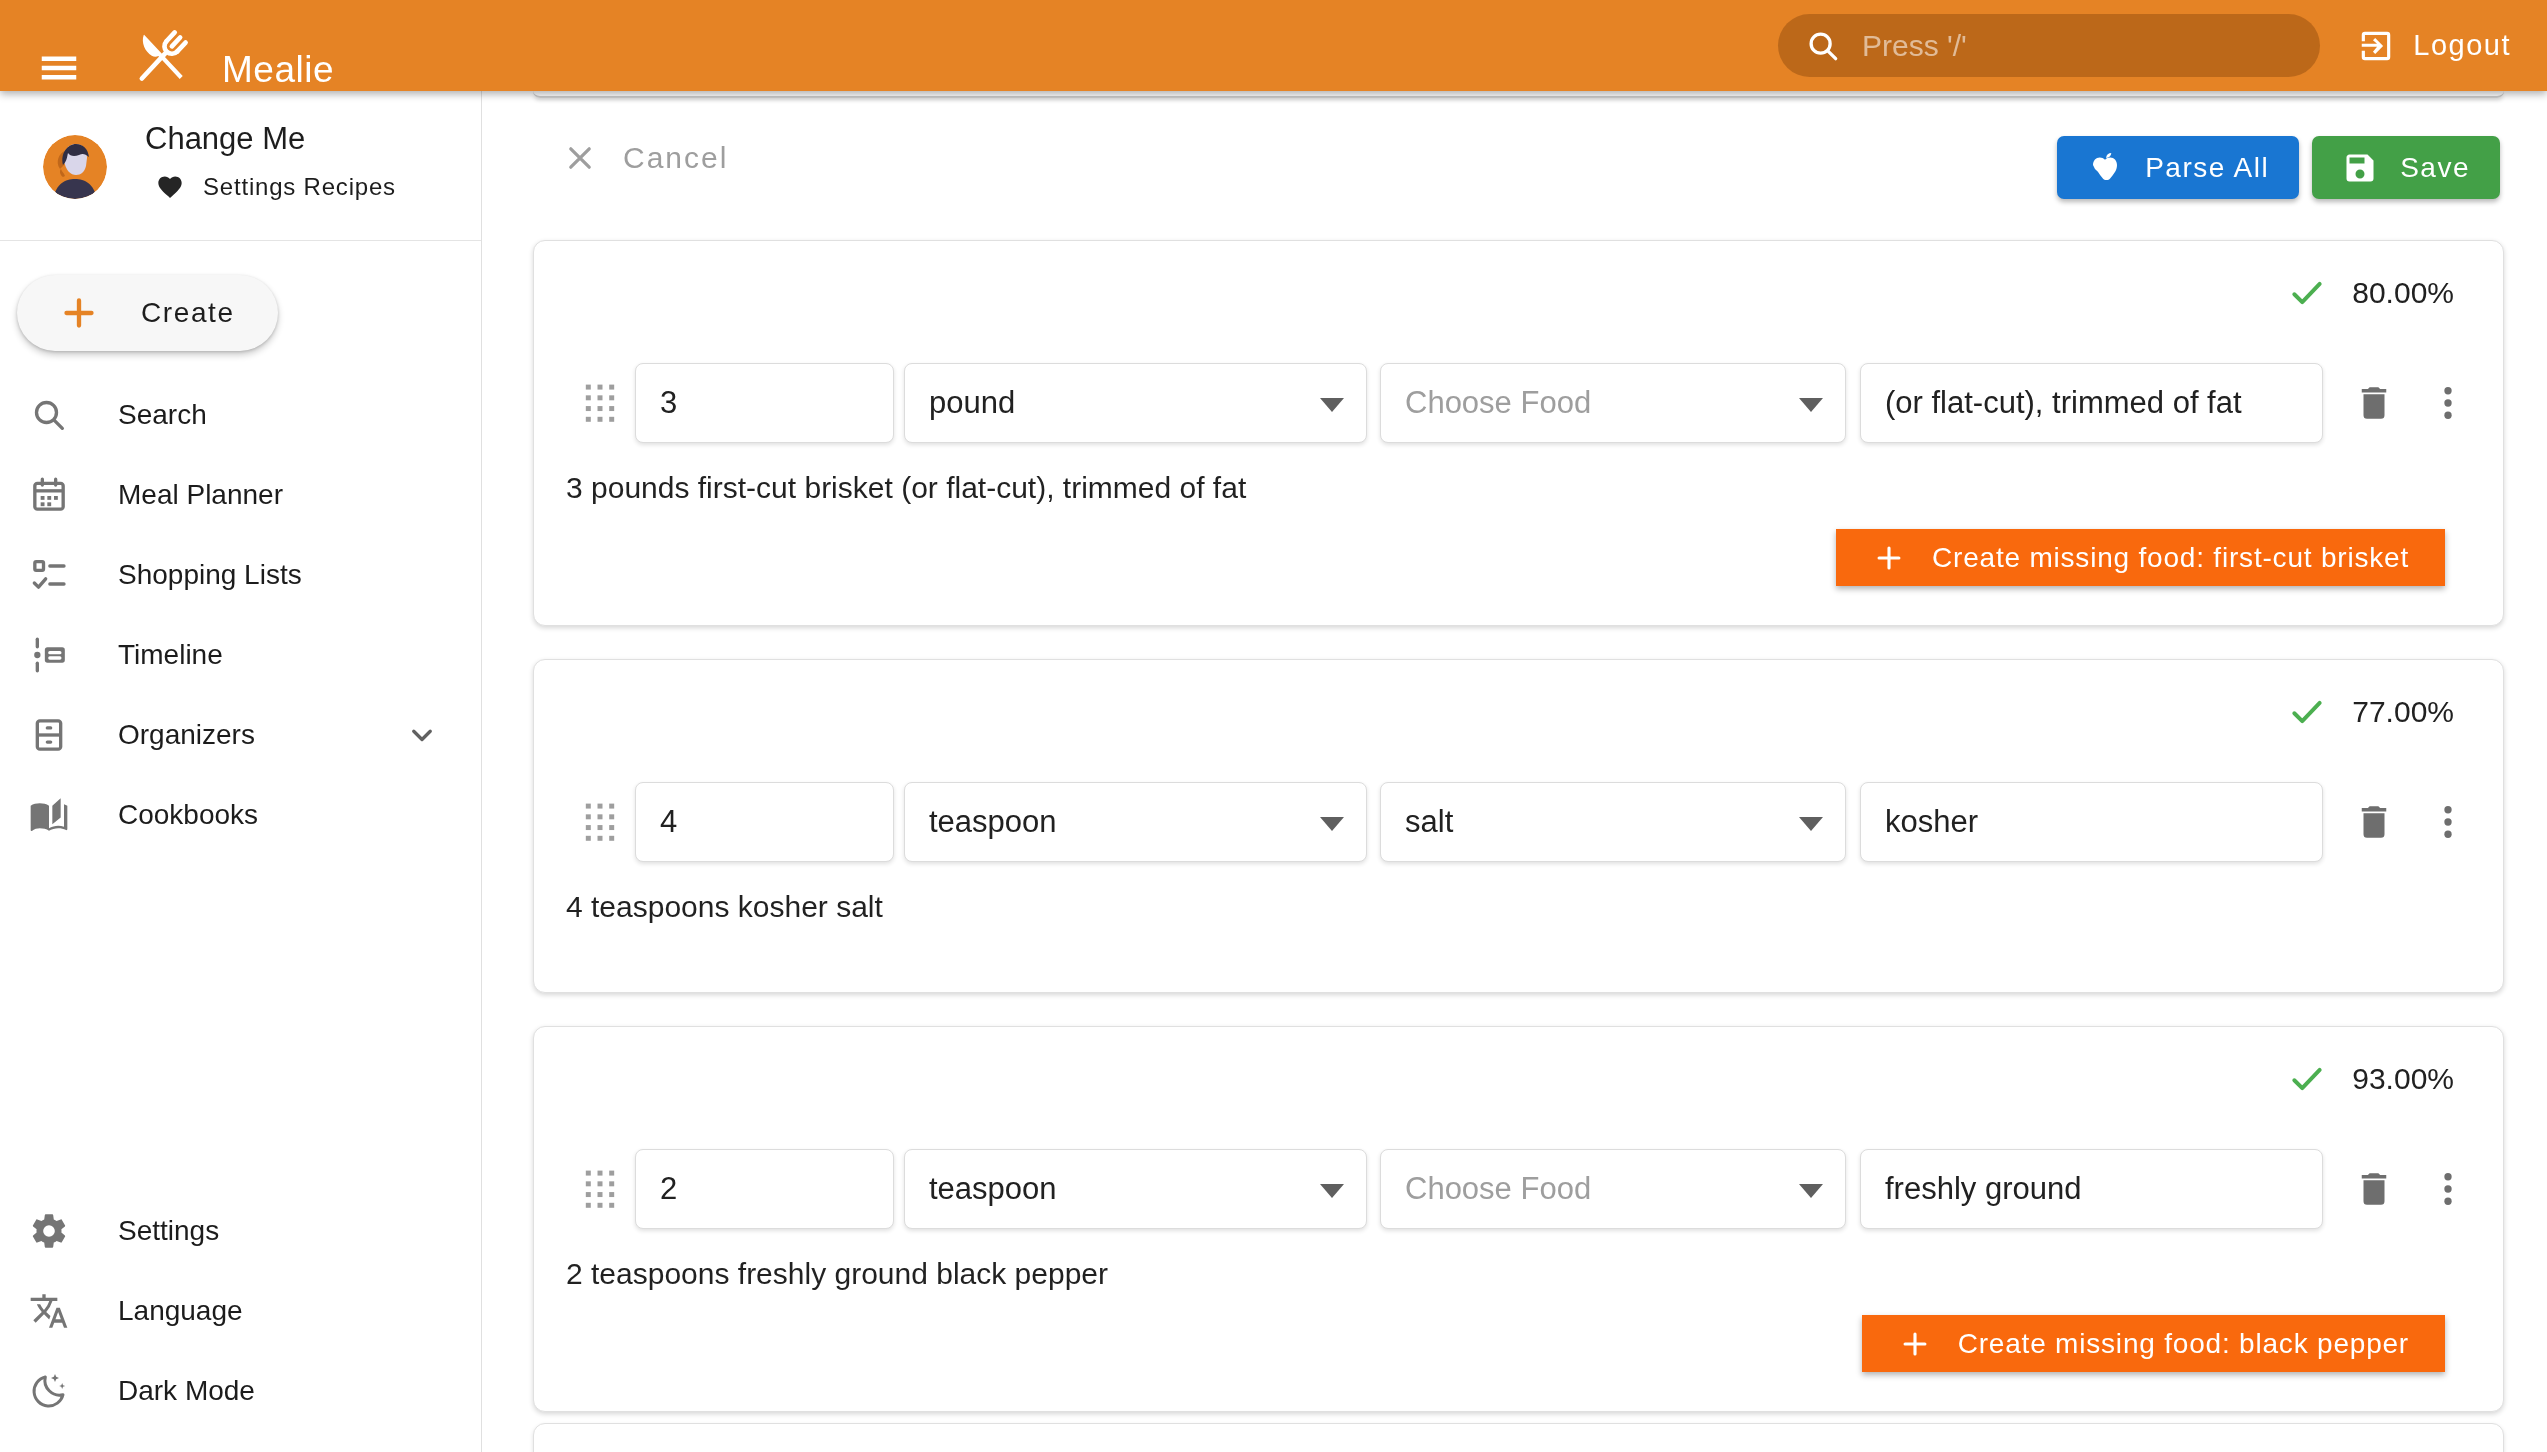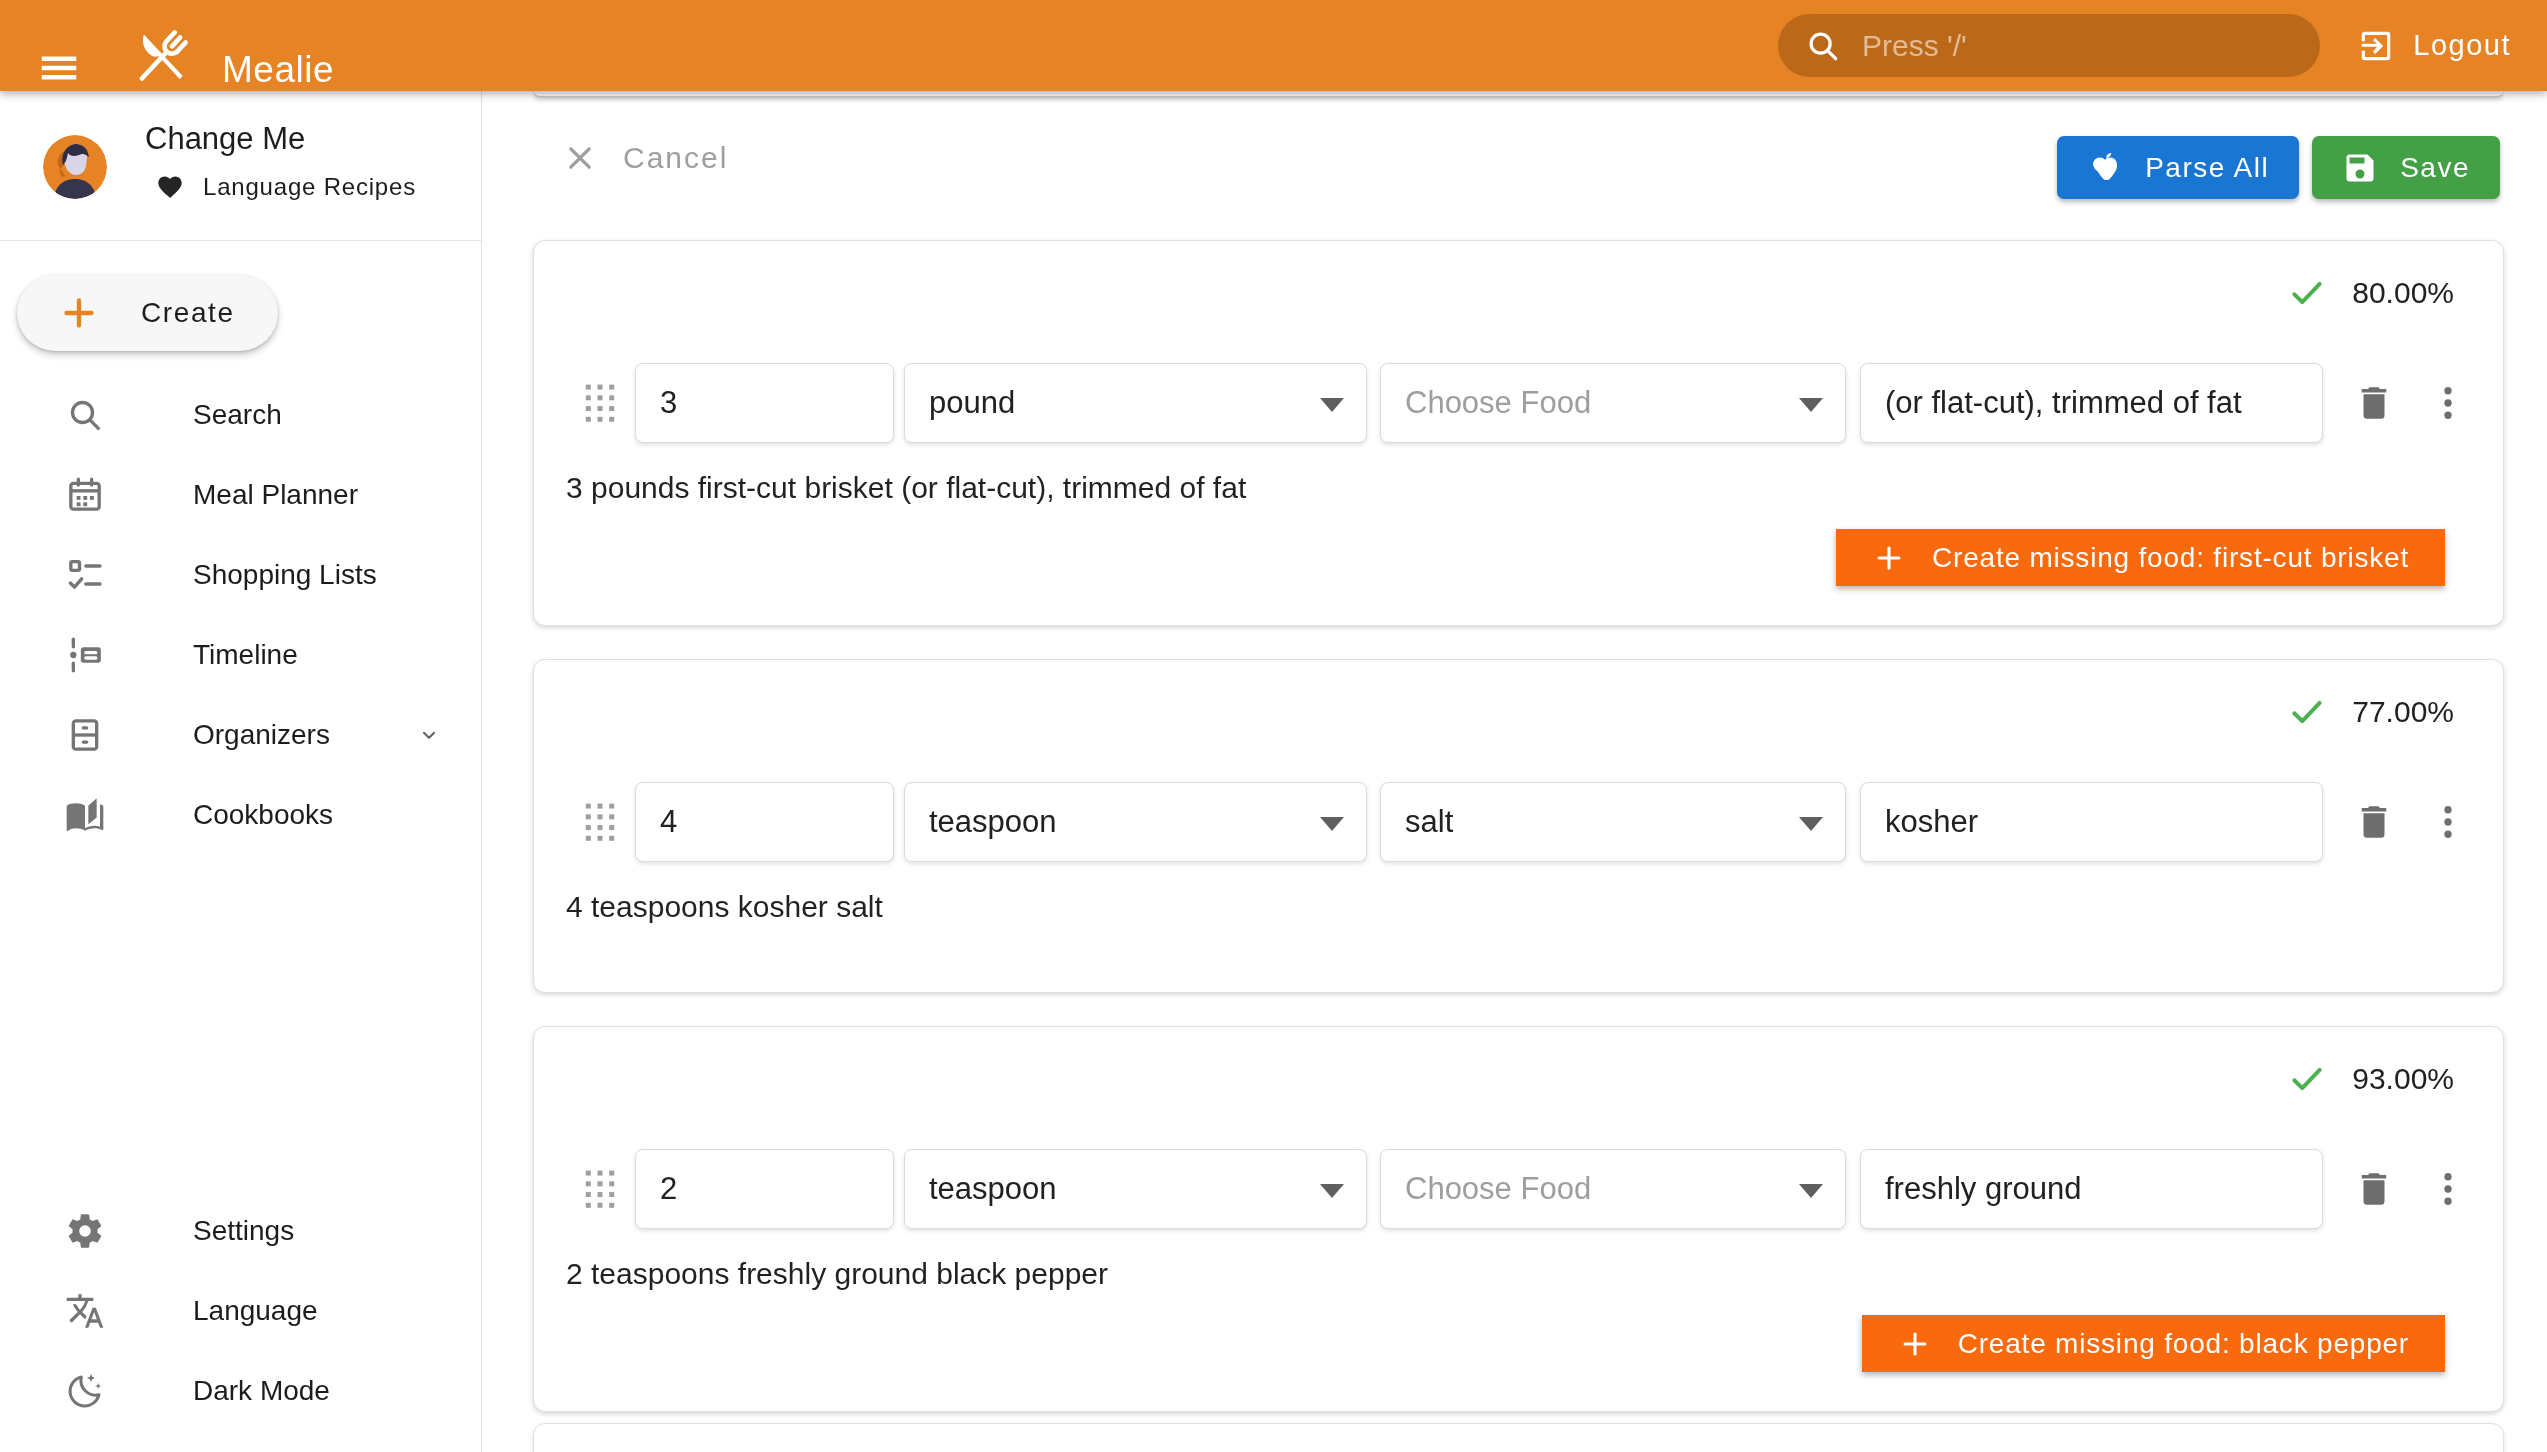--- a/index.html
+++ b/index.html
@@ -35,22 +35,22 @@
   .fav-label { font-size: 24px; font-weight: 500; letter-spacing: 0.8px; color: #1d1d1d; }
   .profile-divider { position: absolute; left: 0; right: 0; top: 149px; border-top: 1px solid #e4e4e4; }
   .create-btn { position: absolute; left: 17px; top: 184px; width: 261px; height: 76px;
     border-radius: 38px; background: #f7f7f7; display: flex; align-items: center;
     padding-left: 42px; gap: 42px; cursor: pointer;
     box-shadow: 0 4px 7px rgba(0,0,0,.20), 0 1px 3px rgba(0,0,0,.16); }
   .create-btn .p-icon { width: 40px; height: 40px; }
   .create-label { font-size: 28px; font-weight: 500; letter-spacing: 1.6px; color: #1d1d1d; }
   .nav-list { position: absolute; left: 0; right: 1px; top: 284px; }
   .nav-bottom { position: absolute; left: 0; right: 1px; bottom: 22px; }
-  .nav-item { height: 80px; display: flex; align-items: center; padding: 0 40px 0 65px;
-    gap: 88px; cursor: pointer; }
+  .nav-item { height: 80px; display: flex; align-items: center; padding: 0 40px 0 29px;
+    gap: 49px; cursor: pointer; }
   .nav-icon { width: 40px; height: 40px; flex: 0 0 40px; }
   .nav-label { font-size: 28px; color: #1c1c1c; flex: 1; }
   .nav-chevron { width: 36px; height: 36px; }
 
   
   .main { position: absolute; left: 482px; top: 91px; width: 2066px; height: 1362px;
     background: #fff; overflow: hidden; }
   .scrolled-edge { position: absolute; left: 51px; right: 44px; top: 0; height: 7px;
     border-bottom: 2px solid #cbcbcb; border-radius: 0 0 8px 8px;
     box-shadow: 0 3px 4px -1px rgba(0,0,0,.18); }
@@ -166,21 +166,21 @@
         </g>
       </svg>
     </span>
   <div class="profile-name">Change Me</div>
   <div class="fav-row">
     <span class="h-icon">
         <svg viewBox="0 0 24 24">
           <path fill="#252525" d="M12 21.35l-1.45-1.32C5.4 15.36 2 12.28 2 8.5 2 5.42 4.42 3 7.5 3c1.74 0 3.41.81 4.5 2.09C13.09 3.81 14.76 3 16.5 3 19.58 3 22 5.42 22 8.5c0 3.78-3.4 6.86-8.55 11.54L12 21.35z"></path>
         </svg>
       </span>
-    <span class="fav-label">Language Recipes</span>
+    <span class="fav-label">Settings Recipes</span>
   </div>
   <div class="profile-divider"></div>
   <div class="create-btn">
     <span class="p-icon">
         <svg viewBox="0 0 24 24" fill="none" stroke="#E58325" stroke-width="2.6" stroke-linecap="round">
           <path d="M12 4.5v15M4.5 12h15"></path>
         </svg>
       </span>
     <span class="create-label">Create</span>
   </div>

